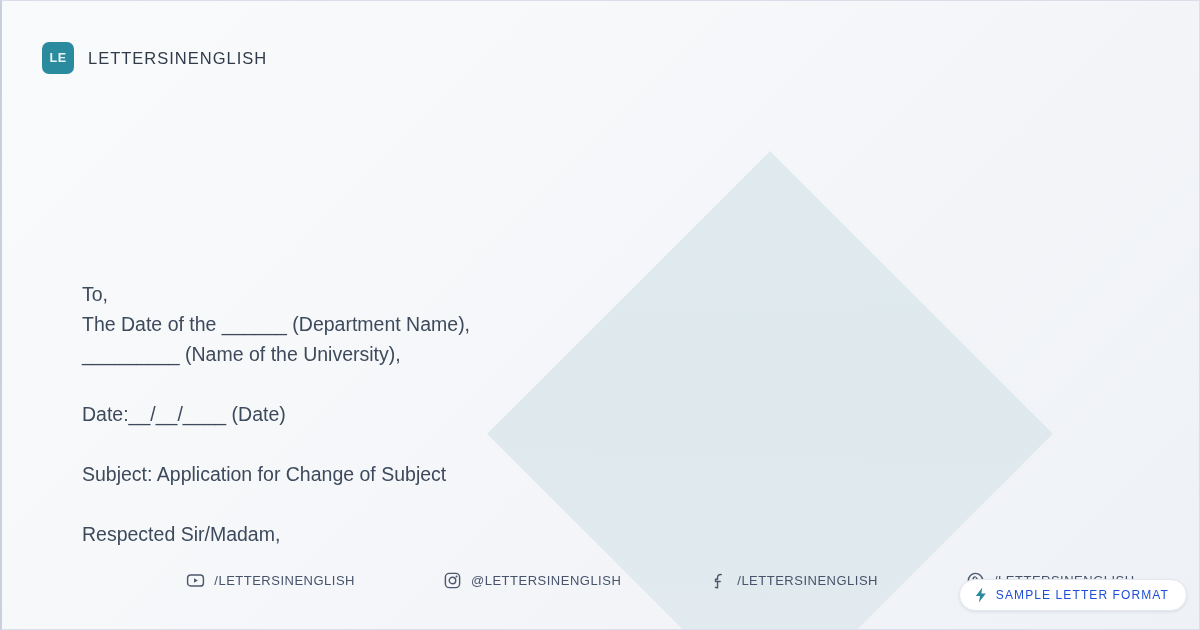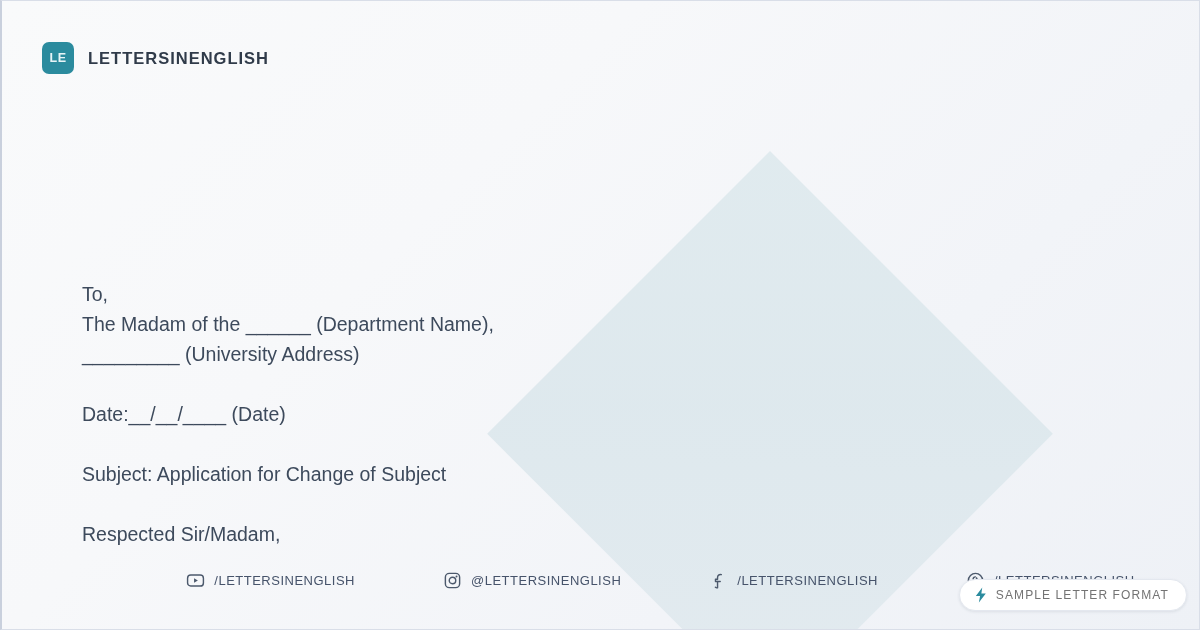--- a/index.html
+++ b/index.html
@@ -68,21 +68,21 @@
     font-weight: 700;
     letter-spacing: .6px;
     display: flex;
     align-items: center;
     justify-content: center;
     flex: none;
   }
 
   .brand-name {
     font-size: 16.5px;
-    font-weight: 700;
+    font-weight: 400;
     letter-spacing: 1.0px;
     color: #303b4a;
     white-space: nowrap;
   }
 
   
   .title {
     position: absolute;
     left: 100px;
     top: 108px;
@@ -163,43 +163,43 @@
   .sample-pill .bolt {
     width: 14px;
     height: 16px;
     flex: none;
     display: block;
   }
 
   .sample-pill .pill-label {
     font-size: 12px;
     letter-spacing: 1.1px;
-    color: #737373;
+    color: #1d4ed8;
     white-space: nowrap;
   }
 </style>
 </head>
 <body>
 
 <div class="card">
 
   <div class="deco-diamond"></div>
 
   <div class="content">
 
     <div class="brand">
       <div class="brand-badge">LE</div>
       <div class="brand-name">LETTERSINENGLISH</div>
     </div>
 
 
     <div class="letter">
       <p>To,</p>
-      <p>The Madam of the ______ (Department Name),</p>
-      <p>_________ (University Address)</p>
+      <p>The Date of the ______ (Department Name),</p>
+      <p>_________ (Name of the University),</p>
       <div class="gap"></div>
       <p>Date:__/__/____ (Date)</p>
       <div class="gap"></div>
       <p>Subject: Application for Change of Subject</p>
       <div class="gap"></div>
       <p>Respected Sir/Madam,</p>
     </div>
 
     <div class="social-bar">
 

